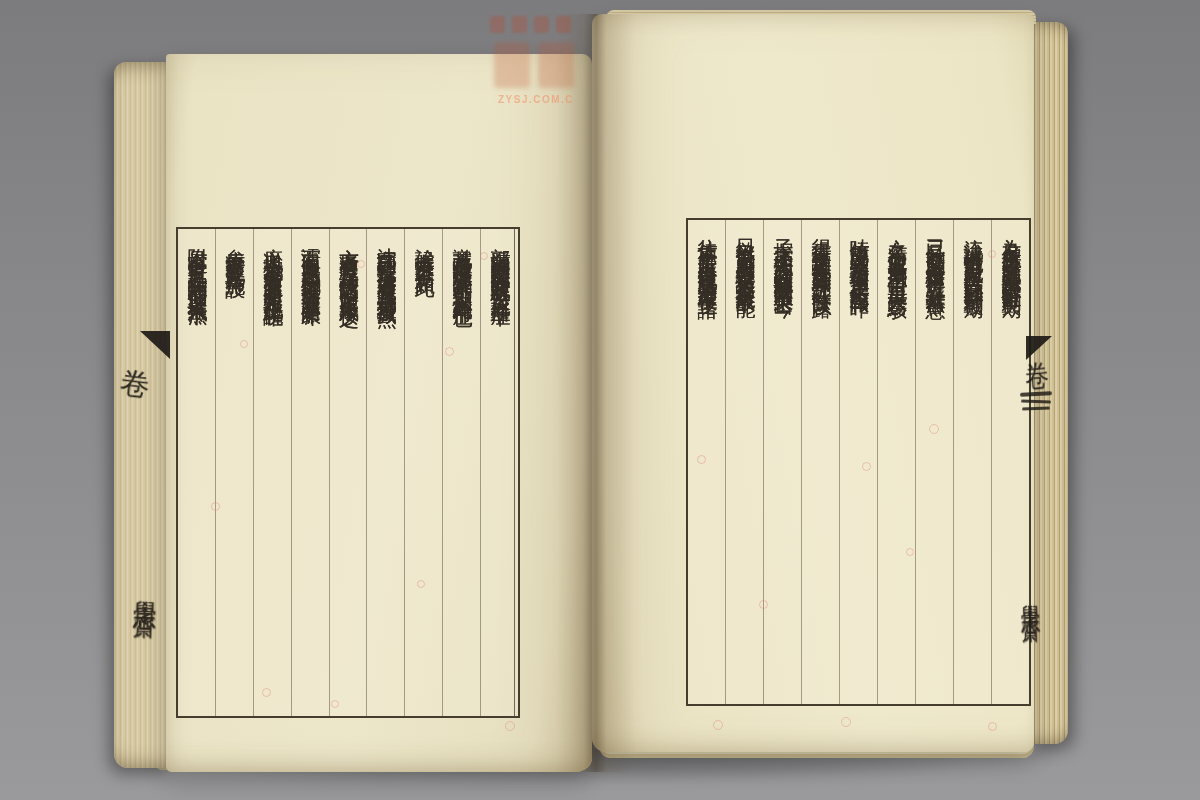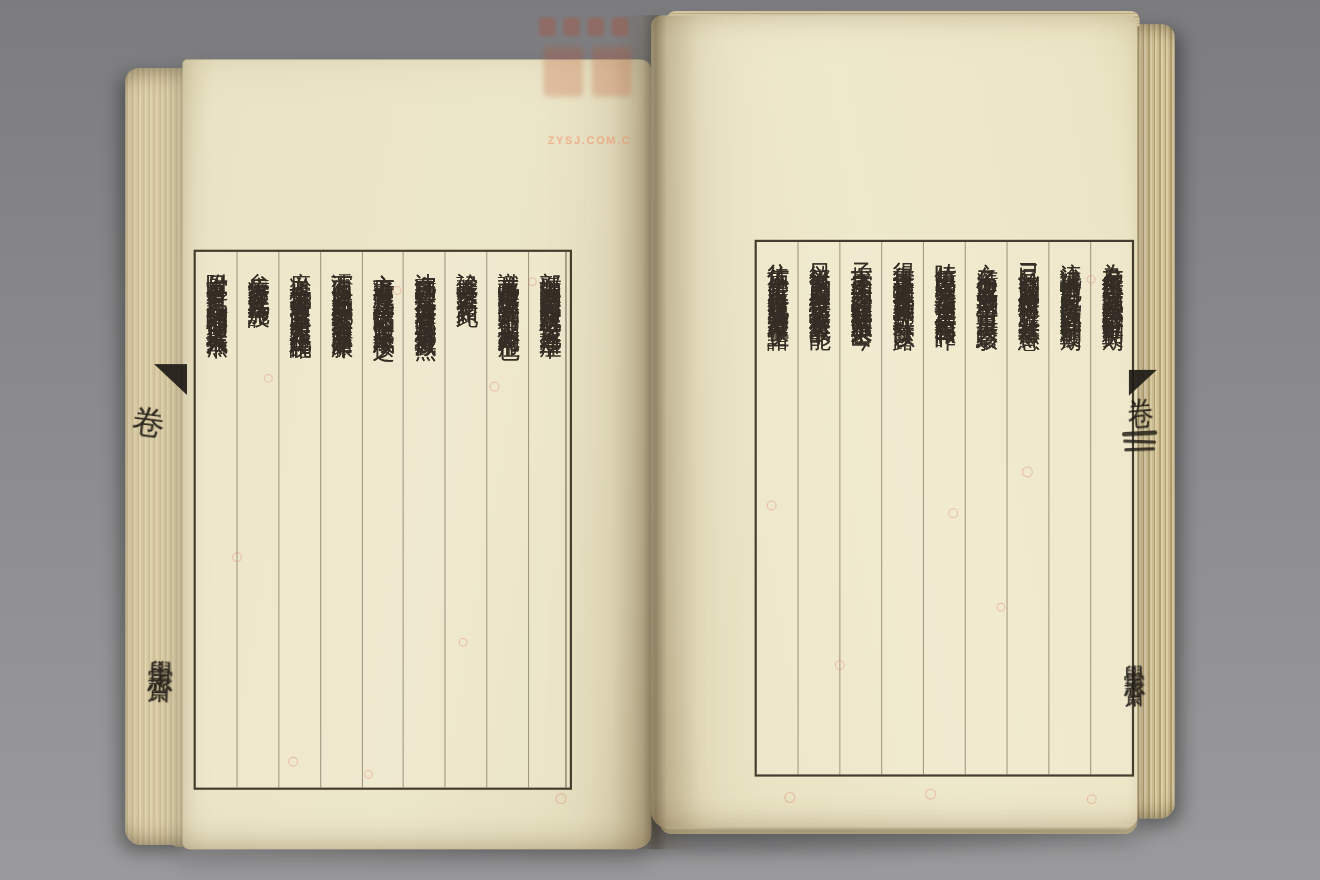--- a/index.html
+++ b/index.html
@@ -107,21 +107,21 @@
   .stamp-left{left:131px;top:582px;transform:rotate(2deg);}
   .stamp-right{left:1015px;top:586px;transform:scaleX(0.82) rotate(-2deg);}
 
   
   .watermark{left:486px;top:2px;width:100px;height:106px;pointer-events:none;}
   .wm-sq{position:absolute;background:rgba(185,70,40,0.30);filter:blur(1.5px);border-radius:2px;}
   .wm-blob{position:absolute;background:rgba(190,80,45,0.26);filter:blur(2.5px);border-radius:4px;}
   .wm-text{
     position:absolute;left:0;top:92px;width:100%;text-align:center;
     font-family:"Liberation Sans",sans-serif;font-weight:bold;
-    font-size:10px;letter-spacing:1.5px;color:rgba(240,140,100,0.55);margin-top:29px;
+    font-size:10px;letter-spacing:1.5px;color:rgba(240,140,100,0.55);
   }
 
   .dot{position:absolute;border:1.5px solid rgba(222,128,118,0.40);border-radius:50%;}
 </style>
 </head>
 <body>
 
 <div class="abs book-shadow"></div>
 
 <div class="abs underleaf-left"></div>

